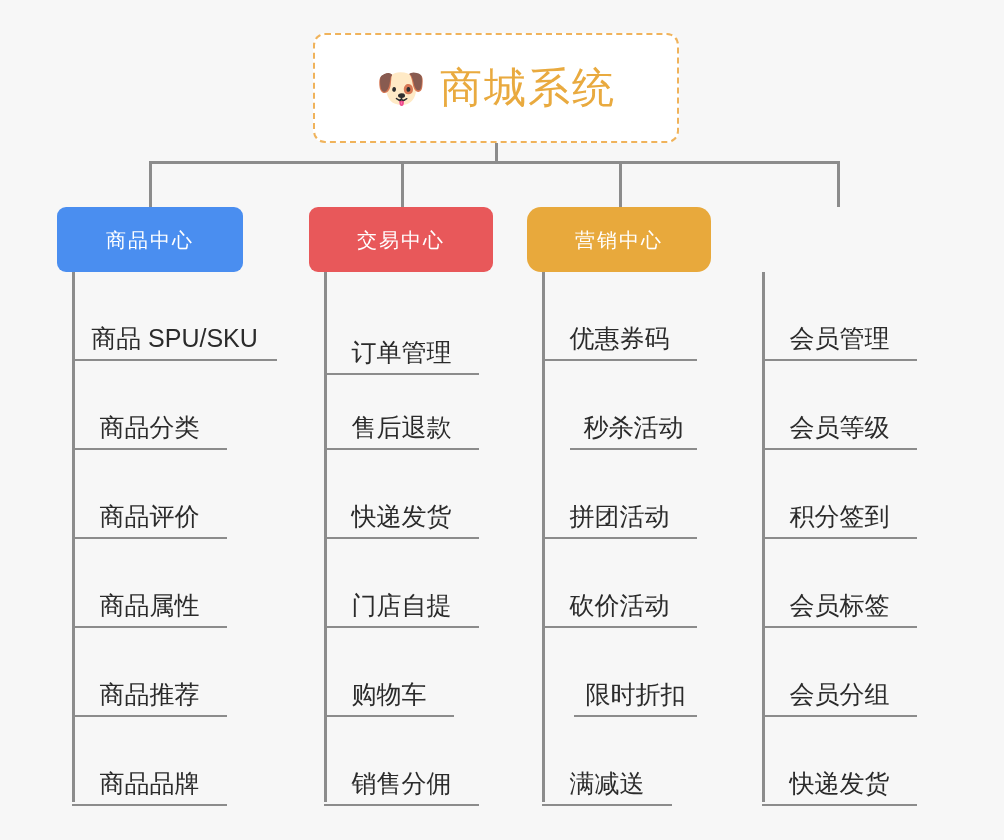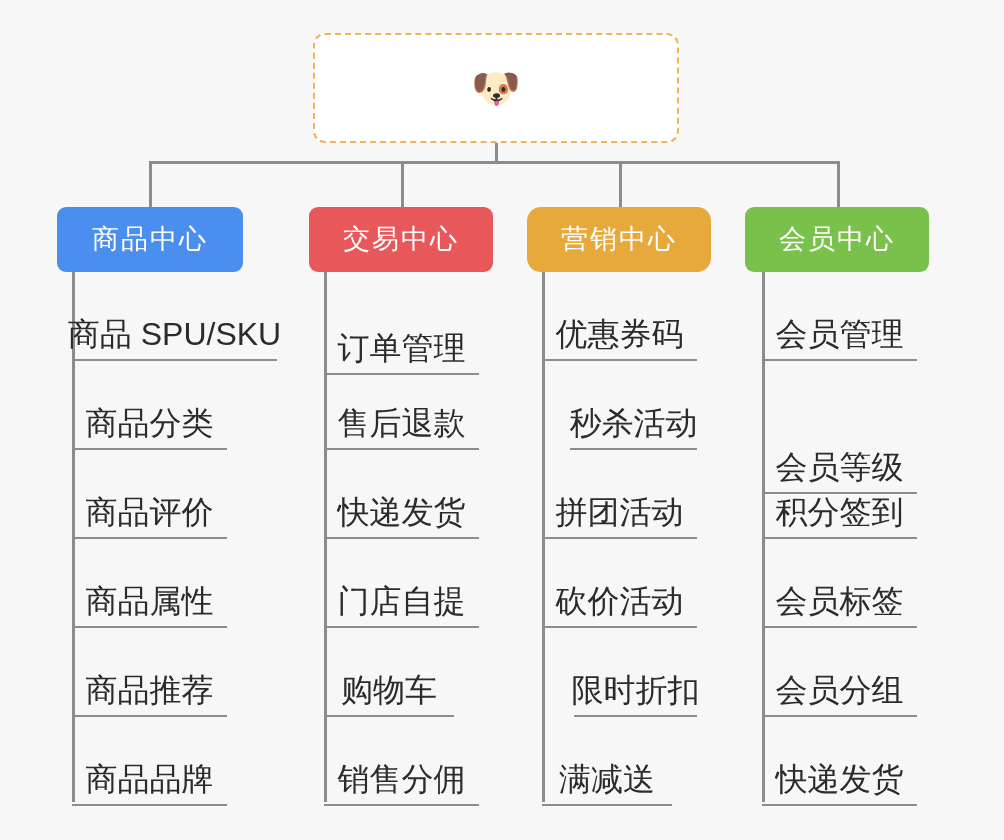--- a/index.html
+++ b/index.html
@@ -43,21 +43,21 @@
 
   
   .cat-box{
     position:absolute;
     height:65px;
     border-radius:9px;
     display:flex;align-items:center;justify-content:center;
     box-sizing:border-box;
   }
   .cat-label{
-    font-size:27px;
+    font-size:20px;
     color:#ffffff;
     letter-spacing:2px;
     line-height:1;
     white-space:nowrap;
   }
 
   
   .branch{position:absolute;top:272px;}
   .trunk{
     position:absolute;
@@ -76,56 +76,54 @@
   .leaf-inner{
     border-bottom:2px solid #8c8c8c;
     padding:0 0 4px 0;
     box-sizing:border-box;
     display:flex;
     align-items:flex-end;
     justify-content:center;
     width:100%;
   }
   .leaf-label{
-    font-size:32px;
+    font-size:25px;
     color:#2b2b2b;
     line-height:1.15;
     white-space:nowrap;
     padding-bottom:2px;
   }
 </style>
 </head>
 <body style="background: rgb(247, 247, 247);">
 
 <div id="stage">
 
   <div class="root-node" style="border-color: rgb(240, 179, 91); background: rgb(255, 255, 255);">
     <span class="root-emoji">🐶</span>
+    <span class="root-title" style="color: rgb(233, 170, 63);">商城系统</span>
   </div>
 
   <div class="conn conn-v" style="left: 495px; top: 143px; height: 21px; background: rgb(140, 140, 140);"></div>
   <div class="conn conn-h" style="left: 149px; top: 161px; width: 691px; background: rgb(140, 140, 140);"></div>
 
   <div class="conn conn-v" style="left: 149px; top: 161px; height: 46px; background: rgb(140, 140, 140);"></div>
   <div class="conn conn-v" style="left: 401px; top: 161px; height: 46px; background: rgb(140, 140, 140);"></div>
   <div class="conn conn-v" style="left: 619px; top: 161px; height: 46px; background: rgb(140, 140, 140);"></div>
   <div class="conn conn-v" style="left: 837px; top: 161px; height: 46px; background: rgb(140, 140, 140);"></div>
 
   <div class="cat-box" style="left: 57px; top: 207px; width: 186px; background: rgb(74, 142, 240);">
     <span class="cat-label">商品中心</span>
   </div>
   <div class="cat-box" style="left: 309px; top: 207px; width: 184px; background: rgb(232, 88, 90);">
     <span class="cat-label">交易中心</span>
   </div>
   <div class="cat-box" style="left: 527px; top: 207px; width: 184px; background: rgb(232, 169, 60); border-radius: 14px;">
     <span class="cat-label">营销中心</span>
   </div>
-  <div class="cat-box" style="left: 745px; top: 207px; width: 184px; background: rgb(121, 193, 74);">
-    <span class="cat-label">会员中心</span>
-  </div>
 
   <div class="branch" style="left:72px;">
     <div class="trunk" style="height: 530px; background: rgb(140, 140, 140);"></div>
     <div class="leaf" style="top:0px;width:205px;">
       <div class="leaf-inner" style="border-bottom-color: rgb(140, 140, 140);">
           <span class="leaf-label">商品 SPU/SKU</span>
         </div>
     </div>
     <div class="leaf" style="top:89px;width:155px;">
       <div class="leaf-inner" style="border-bottom-color: rgb(140, 140, 140);">
@@ -222,21 +220,21 @@
     </div>
   </div>
 
   <div class="branch" style="left:762px;">
     <div class="trunk" style="height: 530px; background: rgb(140, 140, 140);"></div>
     <div class="leaf" style="top:0px;width:155px;">
       <div class="leaf-inner" style="border-bottom-color: rgb(140, 140, 140);">
           <span class="leaf-label">会员管理</span>
         </div>
     </div>
-    <div class="leaf" style="top:89px;width:155px;margin-top:44px;">
+    <div class="leaf" style="top:89px;width:155px;">
       <div class="leaf-inner" style="border-bottom-color: rgb(140, 140, 140);">
           <span class="leaf-label">会员等级</span>
         </div>
     </div>
     <div class="leaf" style="top:178px;width:155px;">
       <div class="leaf-inner" style="border-bottom-color: rgb(140, 140, 140);">
           <span class="leaf-label">积分签到</span>
         </div>
     </div>
     <div class="leaf" style="top:267px;width:155px;justify-content:flex-end;">

